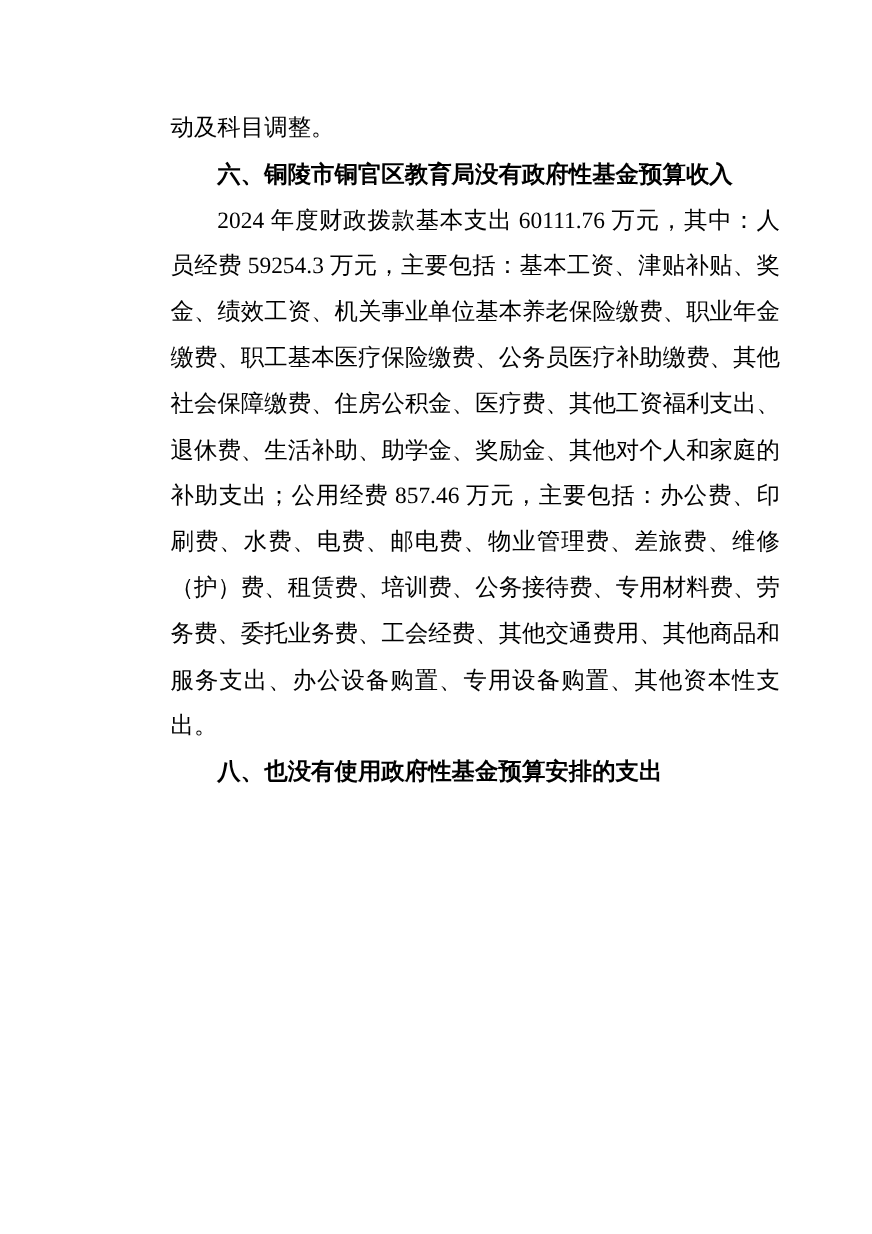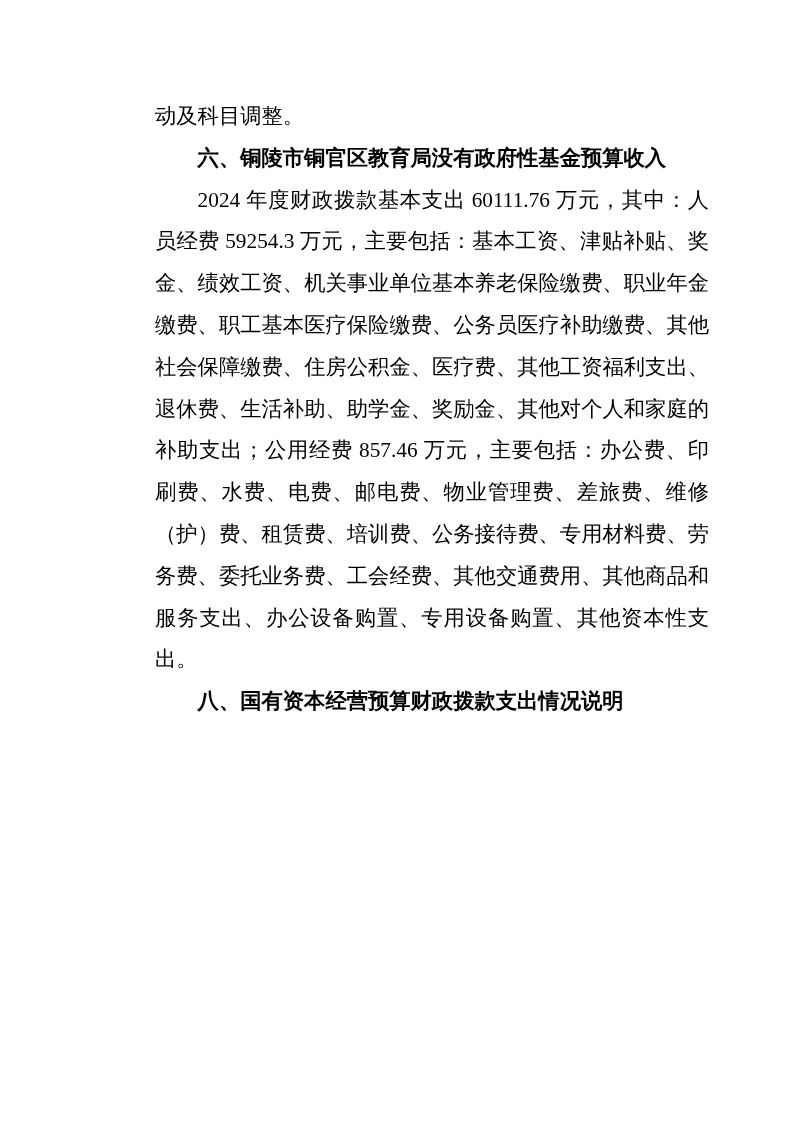--- a/index.html
+++ b/index.html
@@ -66,17 +66,17 @@
 
     <p class="para body-text">动及科目调整。</p>
 
 
     <p class="para heading indent">六、铜陵市铜官区教育局没有政府性基金预算收入</p>
 
     <p class="para body-text indent">2024 年度财政拨款基本支出 60111.76 万元，其中：人员经费 59254.3 万元，主要包括：基本工资、津贴补贴、奖金、绩效工资、机关事业单位基本养老保险缴费、职业年金缴费、职工基本医疗保险缴费、公务员医疗补助缴费、其他社会保障缴费、住房公积金、医疗费、其他工资福利支出、退休费、生活补助、助学金、奖励金、其他对个人和家庭的补助支出；公用经费 857.46 万元，主要包括：办公费、印刷费、水费、电费、邮电费、物业管理费、差旅费、维修（护）费、租赁费、培训费、公务接待费、专用材料费、劳务费、委托业务费、工会经费、其他交通费用、其他商品和服务支出、办公设备购置、专用设备购置、其他资本性支出。</p>
 
 
 
-    <p class="para heading indent">八、国有资本经营预算财政拨款支出情况说明</p>
+    <p class="para heading indent">八、也没有使用政府性基金预算安排的支出</p>
 
 
   </div>
 </div>
 
 </body></html>

